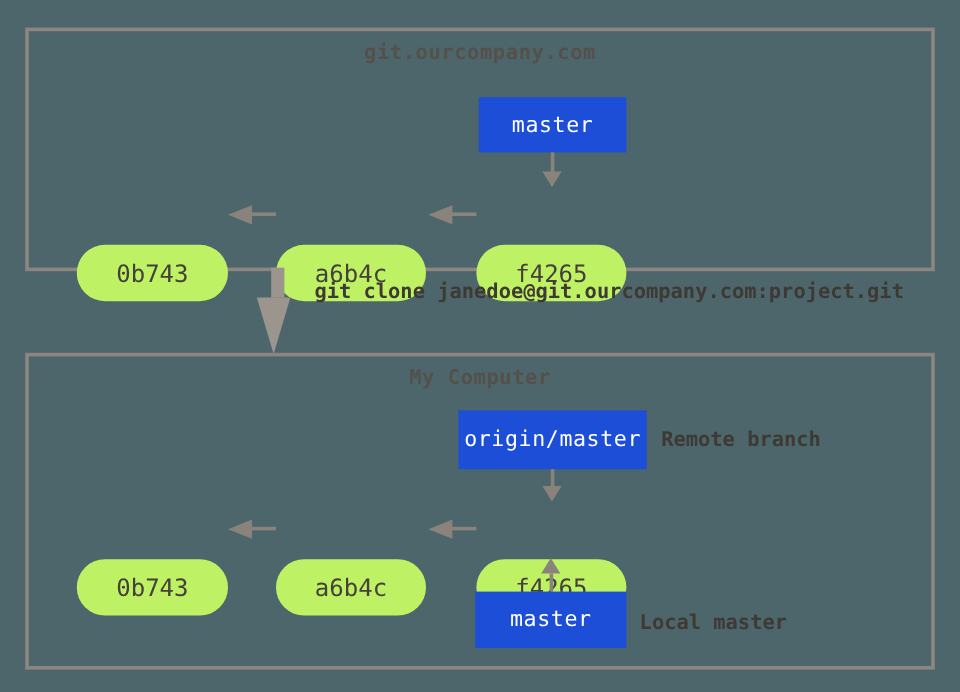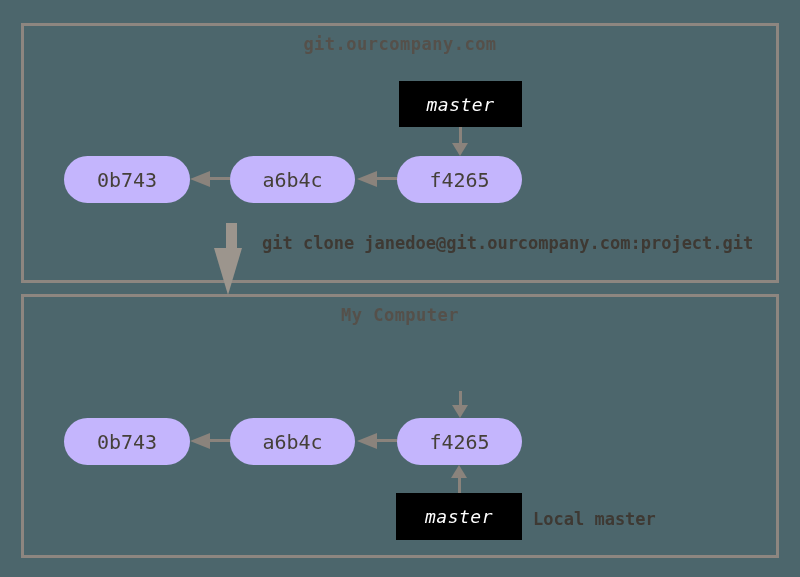--- a/index.html
+++ b/index.html
@@ -8,37 +8,37 @@
     background:#4c666c;
     font-family:"DejaVu Sans Mono","Liberation Mono",monospace;
   }
   .stage{position:absolute;inset:0;}
 
   
   .box{
     position:absolute;left:21px;width:758px;
     border:3px solid #8d8680;box-sizing:border-box;
   }
-  .box.server{top:23px;height:260px;padding-left:26px;}
+  .box.server{top:23px;height:203px;padding-left:26px;}
   .box.computer{top:294px;height:264px;}
   .box-title{
     position:absolute;top:8px;left:0;width:100%;text-align:center;
     color:#55504a;font-size:17px;font-weight:bold;letter-spacing:.5px;
   }
 
   
   .pill{
-    position:absolute;height:47px;background:#c4b5fd;border-radius:24px;
-    color:#454039;font-size:20px;display:flex;align-items:center;justify-content:center;
+    position:absolute;height:47px;background:#bef264;border-radius:24px;
+    color:#454039;font-size:20px;display:flex;align-items:center;justify-content:center;margin-top:48px;
   }
 
   
   .branch{
-    position:absolute;background:#000000;color:#ffffff;font-size:18px;
-    display:flex;align-items:center;justify-content:center;letter-spacing:.5px;font-style:italic;
+    position:absolute;background:#1d4ed8;color:#ffffff;font-size:18px;
+    display:flex;align-items:center;justify-content:center;letter-spacing:.5px;
   }
 
   
   .annot{
     position:absolute;color:#3e3933;font-size:17px;font-weight:bold;white-space:nowrap;
   }
 
   
   .hline{position:absolute;height:3px;background:#8a837c;}
   .head-left{
@@ -91,20 +91,22 @@
     <div class="head-left" style="left:333px;top:145px;"></div>
   </section>
 
   <div class="clone-shaft"></div>
   <div class="clone-head"></div>
   <div class="annot clone-cmd">git clone janedoe@git.ourcompany.com:project.git</div>
 
   <section class="box computer">
     <div class="box-title">My Computer</div>
 
+    <div class="branch" style="left:358px;top:45px;width:157px;height:49px;">origin/master</div>
+    <div class="annot" style="left:527px;top:60px;">Remote branch</div>
 
     <div class="vline" style="left:435px;top:94px;height:15px;"></div>
     <div class="head-down" style="left:428px;top:108px;"></div>
 
     <div class="pill" style="left:40px;top:121px;width:126px;">0b743</div>
     <div class="pill" style="left:206px;top:121px;width:125px;">a6b4c</div>
     <div class="pill" style="left:373px;top:121px;width:125px;">f4265</div>
 
     <div class="hline" style="left:182px;top:142px;width:24px;"></div>
     <div class="head-left" style="left:166px;top:136px;"></div>

